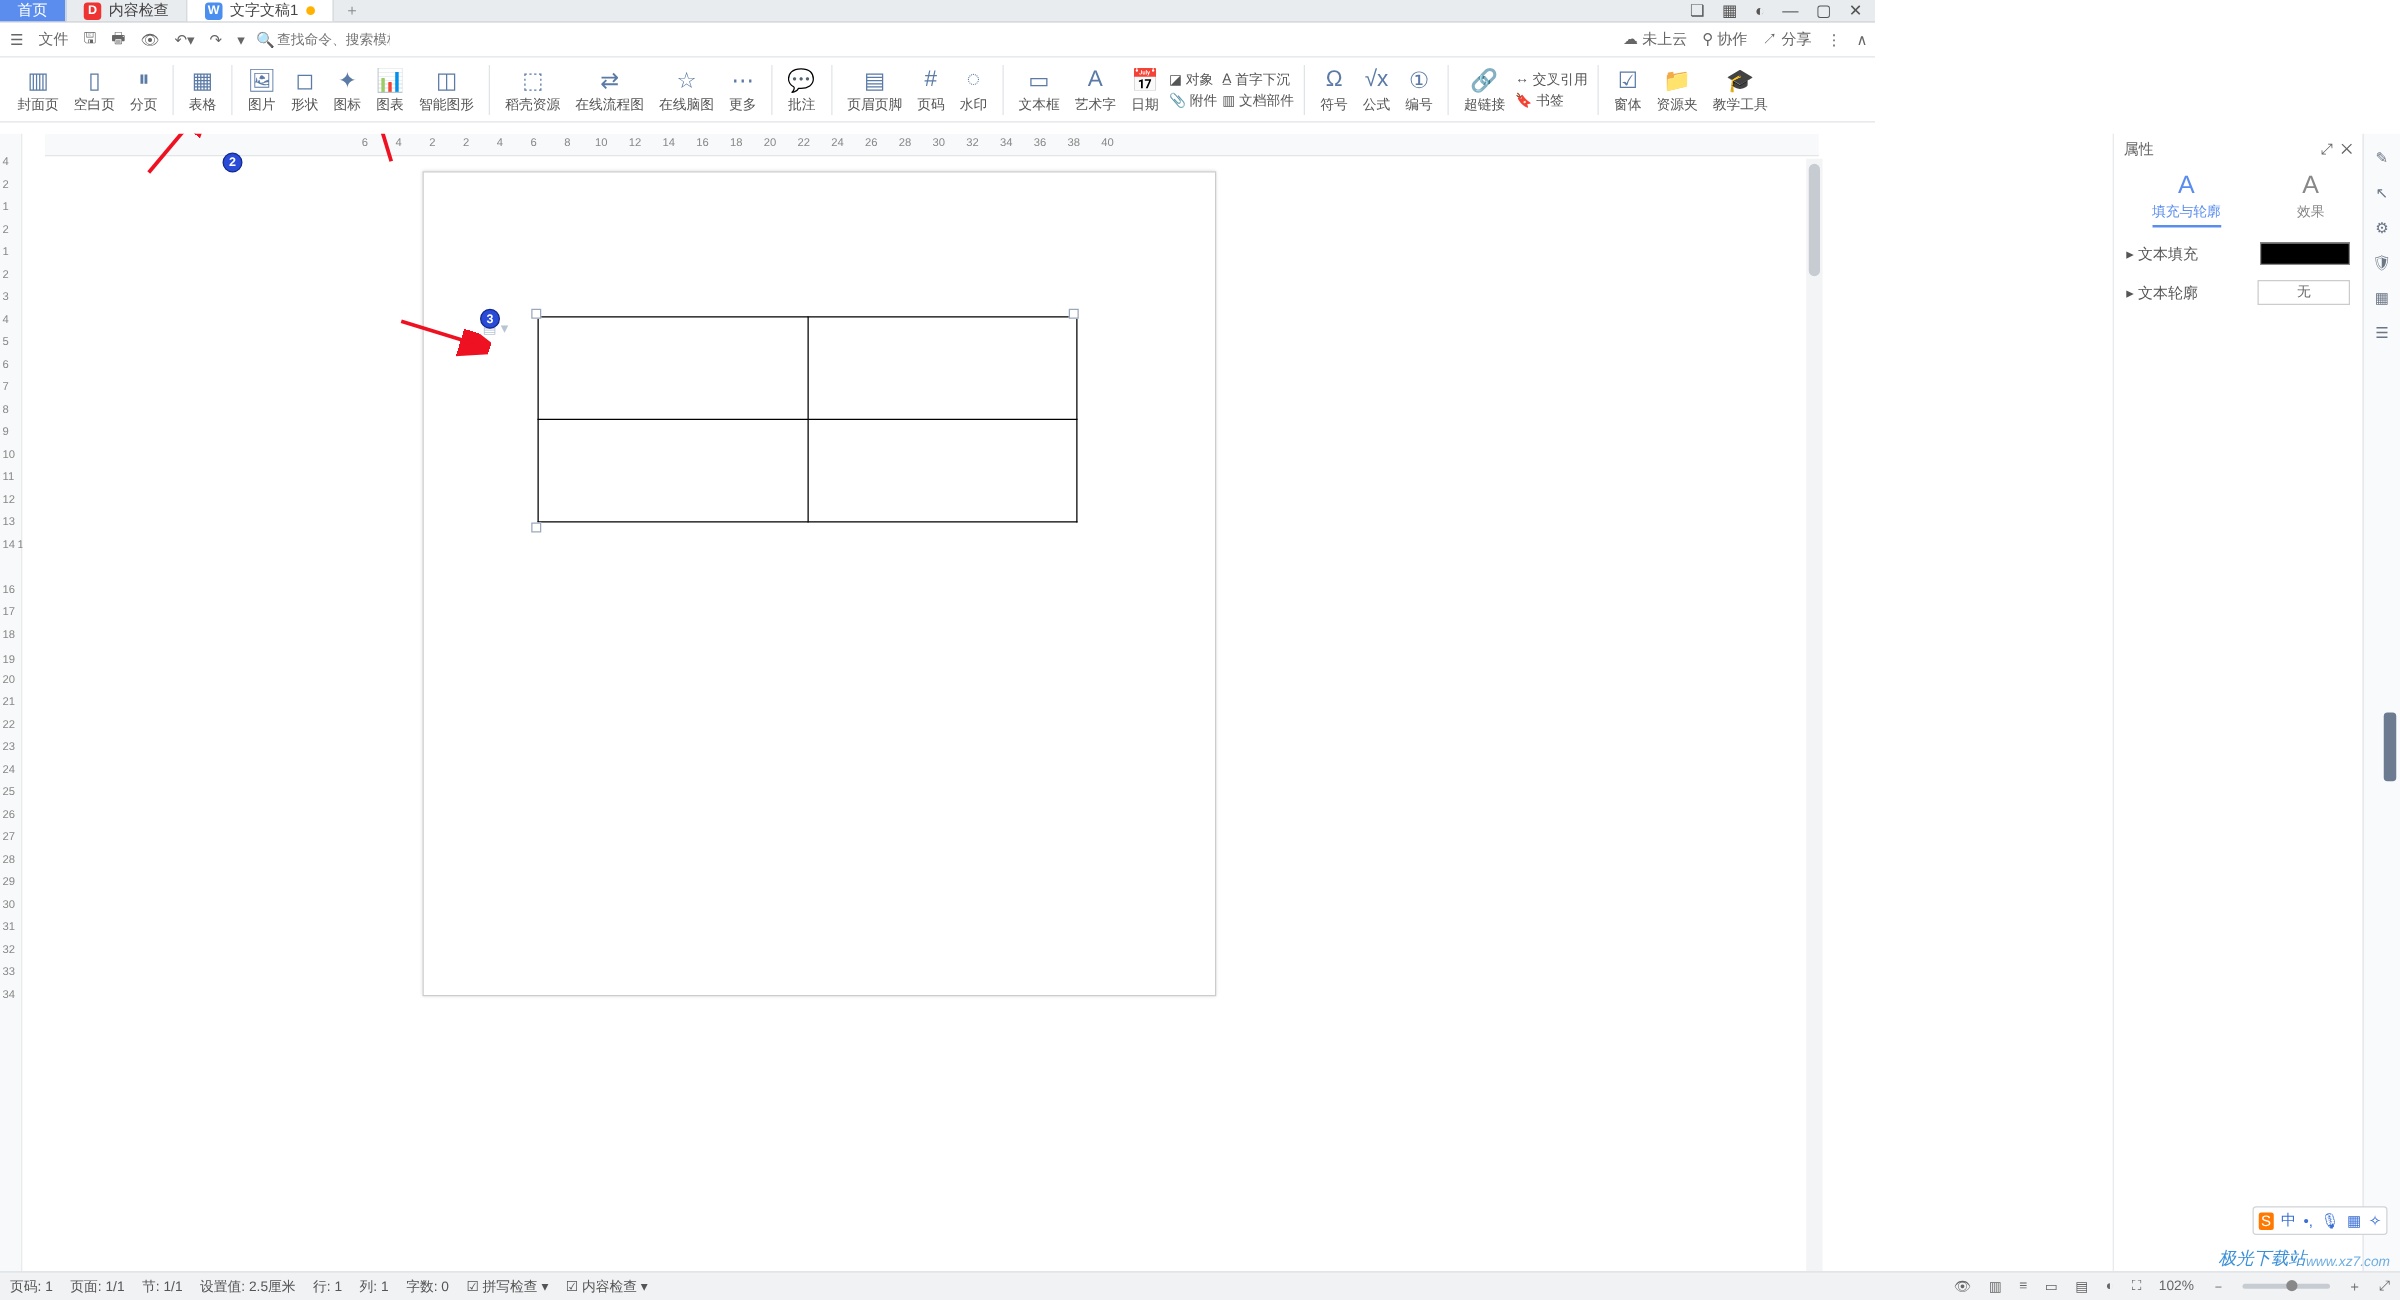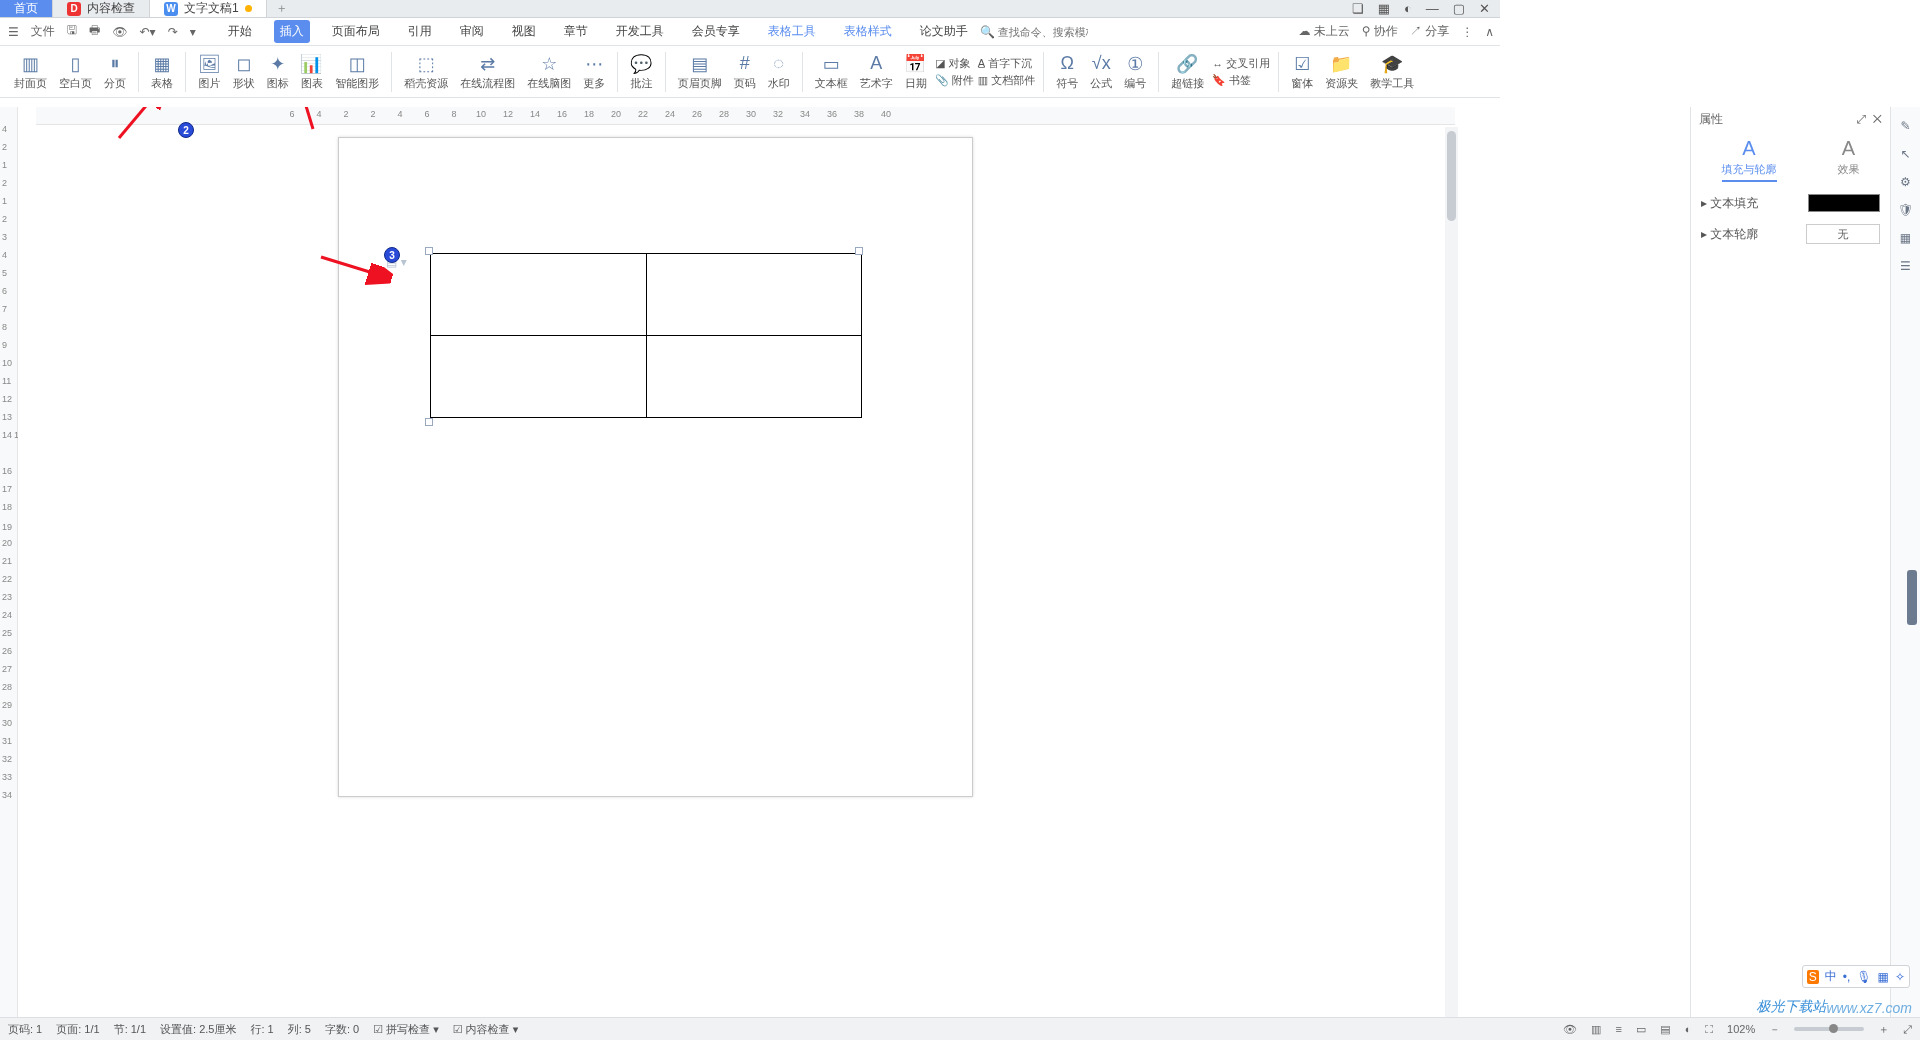--- a/index.html
+++ b/index.html
@@ -63,21 +63,21 @@
 .toolstrip { width:30px; border-left:1px solid #e1e4e7; background:#f9fafb; display:flex; flex-direction:column; align-items:center; gap:14px; padding-top:12px; color:#6b7686; }
 .toolstrip span { cursor:pointer; }
 
 .statusbar { position:absolute; bottom:0; left:0; right:0; height:23px; background:#f0f2f4; border-top:1px solid #dcdfe3; display:flex; align-items:center; padding:0 8px; font-size:11px; color:#555; gap:14px; }
 .statusbar .spacer { flex:1; }
 .statusbar .viewbtn { cursor:pointer; color:#666; }
 
 .imebar { position:absolute; right:10px; bottom:52px; display:flex; gap:6px; background:#fff; border:1px solid #d0d4d8; padding:2px 4px; border-radius:3px; color:#3b6fd6; align-items:center; }
 .imebar span { font-size:12px; }
 .watermark { position:absolute; right:8px; bottom:24px; font-size:14px; color:#3a90d8; font-style:italic; display:flex; align-items:flex-end; }
-.watermark .sub { font-size:14px; color:#6faee0; }
+.watermark .sub { font-size:11px; color:#6faee0; }
 .vsb { position:absolute; right:232px; top:20px; bottom:0; width:13px; background:#f3f4f6; }
 .vsb .thumb { position:absolute; left:2px; right:2px; top:4px; height:90px; background:#c7ccd3; border-radius:5px; }
 
 svg { width:1em; height:1em; display:block; }
 </style>
 </head>
 <body>
 
 <div class="titlebar">
   <div class="tab home">
@@ -107,34 +107,20 @@
 <div class="menubar">
   <div class="mb-left">
     <span class="mb-ic">☰</span>
     <span class="mb-ic">文件</span>
     <span class="mb-ic">🖫</span>
     <span class="mb-ic">🖶</span>
     <span class="mb-ic">👁</span>
     <span class="mb-ic">↶▾</span>
     <span class="mb-ic">↷</span>
     <span class="mb-ic">▾</span>
-  </div>
-  <div class="menus">
-    <span>开始</span>
-    <span class="mactive">插入</span>
-    <span>页面布局</span>
-    <span>引用</span>
-    <span>审阅</span>
-    <span>视图</span>
-    <span>章节</span>
-    <span>开发工具</span>
-    <span>会员专享</span>
-    <span class="mblue">表格工具</span>
-    <span class="mblue">表格样式</span>
-    <span>论文助手</span>
   </div>
   <div class="searchbox">
     <span>🔍</span>
     <input placeholder="查找命令、搜索模板" style="">
   </div>
   <div class="mb-right">
     <span>☁ <span>未上云</span></span>
     <span>⚲ <span>协作</span></span>
     <span>↗ <span>分享</span></span>
     <span>⋮</span>
@@ -421,21 +407,21 @@
     <span>☰</span>
   </div>
 </div>
 
 <div class="statusbar">
   <span>页码: 1</span>
   <span>页面: 1/1</span>
   <span>节: 1/1</span>
   <span>设置值: 2.5厘米</span>
   <span>行: 1</span>
-  <span>列: 5</span>
+  <span>列: 1</span>
   <span>字数: 0</span>
   <span>☑ <span>拼写检查</span> ▾</span>
   <span>☑ <span>内容检查</span> ▾</span>
   <span class="spacer"></span>
   <span class="viewbtn">👁</span>
   <span class="viewbtn">▥</span>
   <span class="viewbtn">≡</span>
   <span class="viewbtn">▭</span>
   <span class="viewbtn">▤</span>
   <span class="viewbtn">◐</span>

